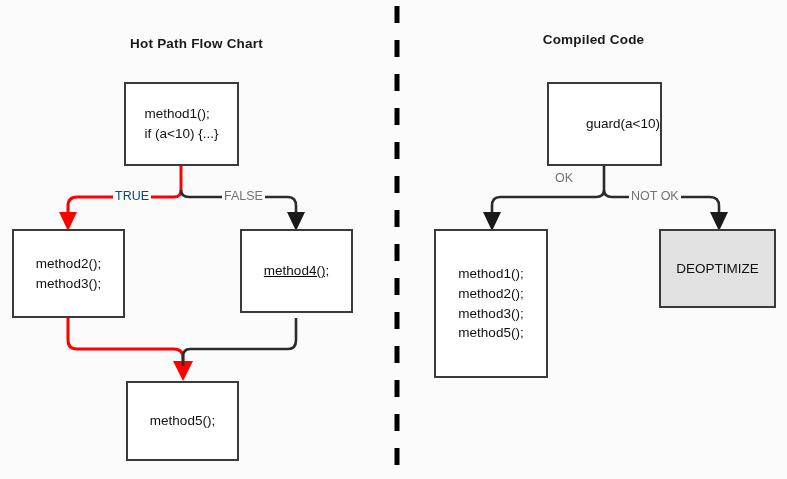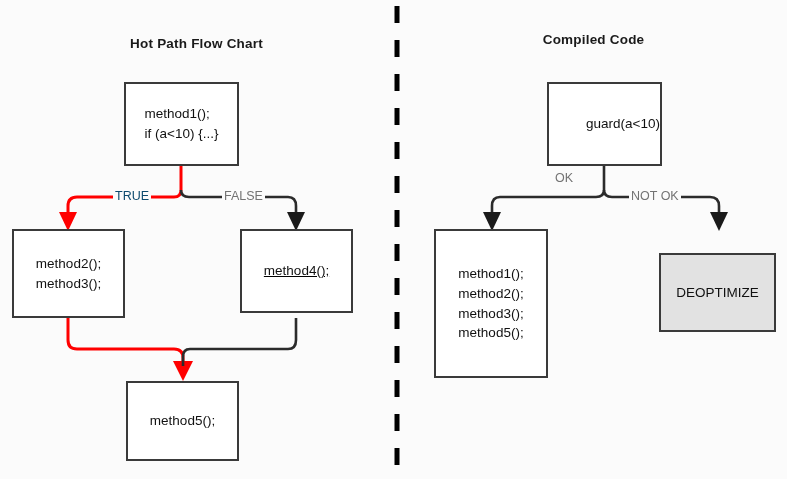--- a/index.html
+++ b/index.html
@@ -126,21 +126,21 @@
     <div class="node-text centered">guard(a&lt;10)</div>
   </div>
 
   <div class="node" style="left:434px; top:229px; width:114px; height:149px;">
     <div class="node-text">method1();
 method2();
 method3();
 method5();</div>
   </div>
 
-  <div class="node shaded" style="left:659px; top:229px; width:117px; height:79px;margin-top:24px;">
+  <div class="node shaded" style="left:659px; top:229px; width:117px; height:79px;">
     <div class="node-text centered">DEOPTIMIZE</div>
   </div>
 
   <div class="edge-label hot" style="left:113px; top:190px;">TRUE</div>
   <div class="edge-label" style="left:222px; top:190px;">FALSE</div>
   <div class="edge-label" style="left:553px; top:172px;">OK</div>
   <div class="edge-label" style="left:629px; top:190px;text-align:right;">NOT OK</div>
 
 </div>
 

